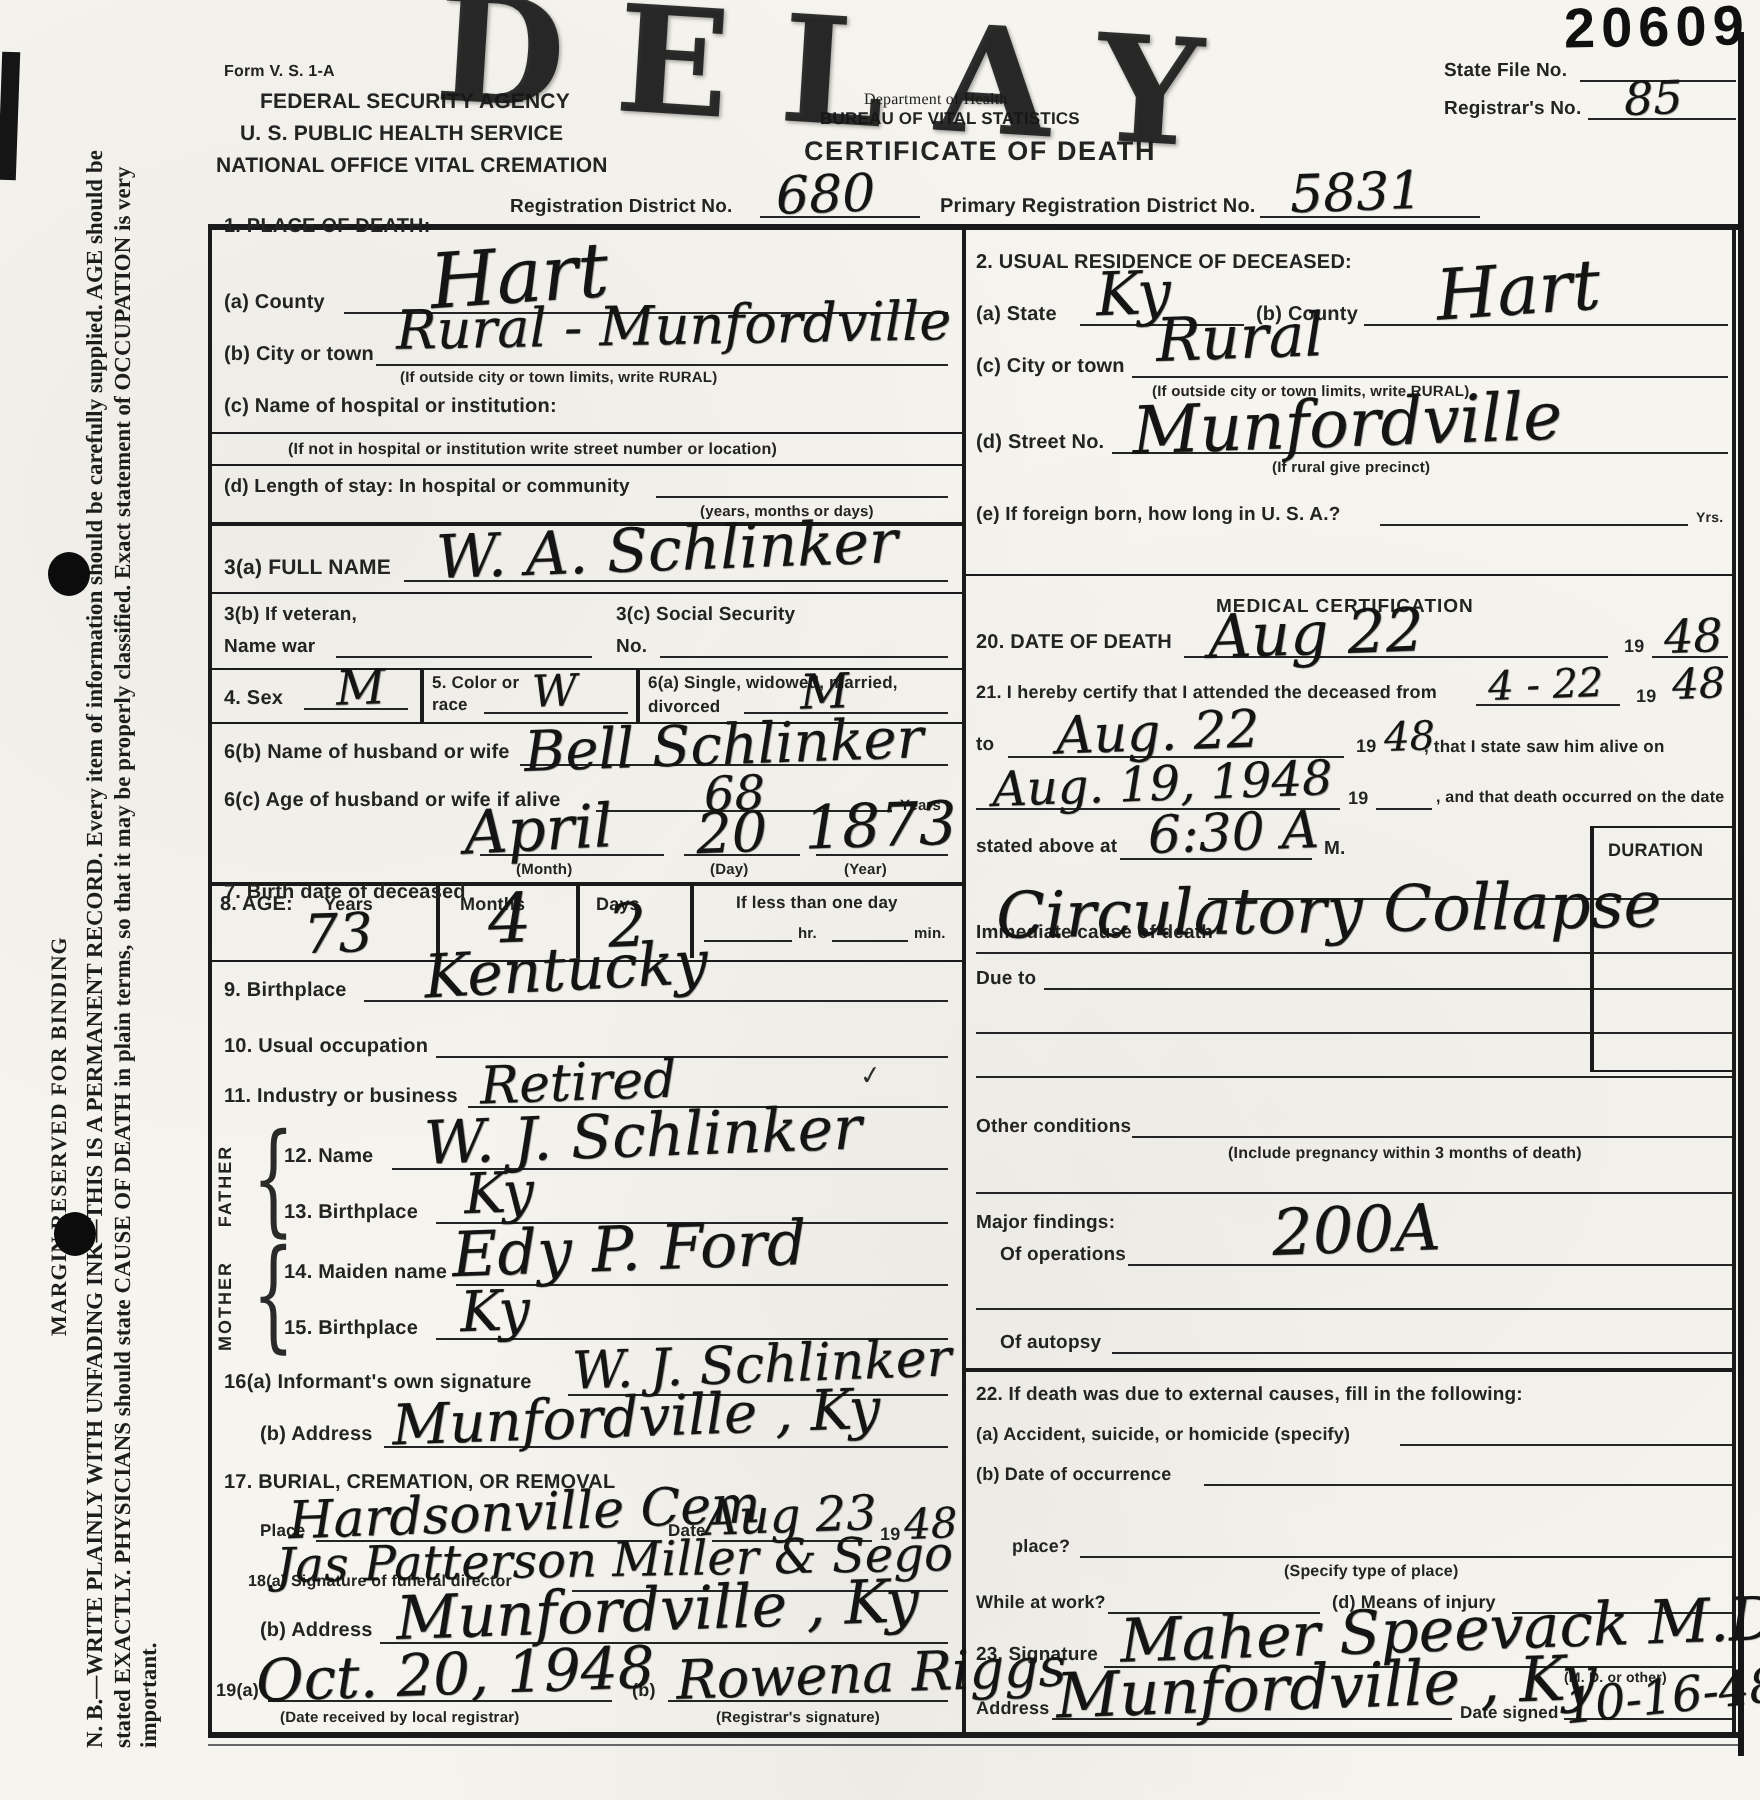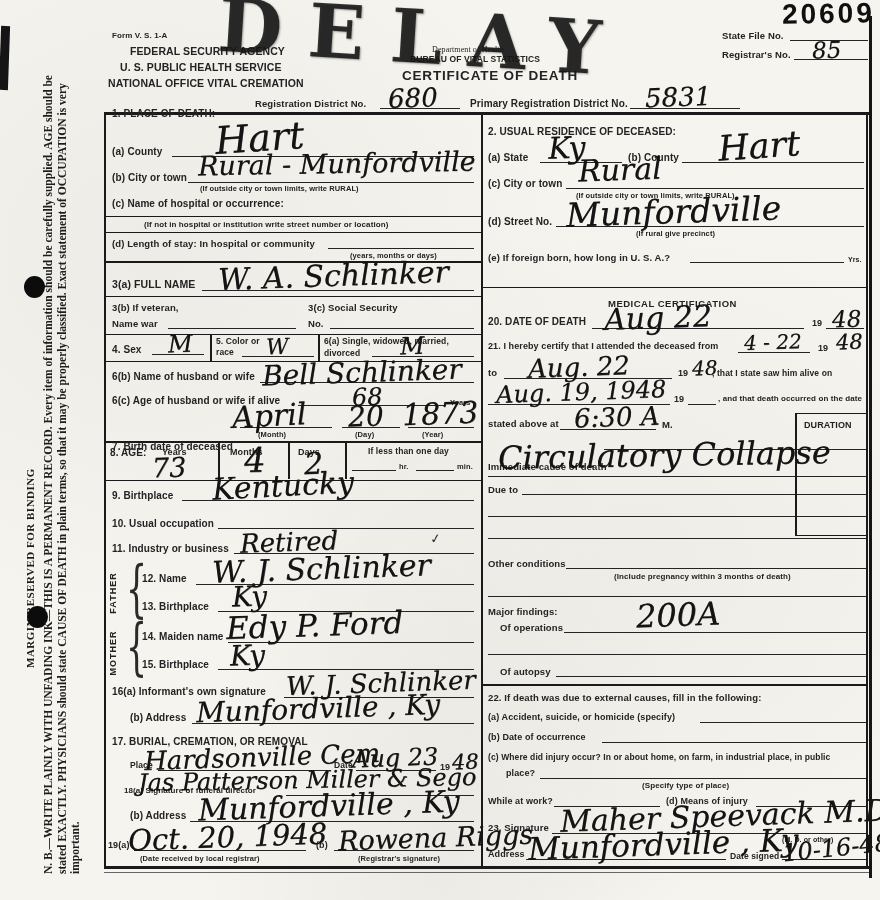--- a/index.html
+++ b/index.html
@@ -74,21 +74,21 @@
   <div class="hr thin" style="left:104px;top:872px;width:766px;border-top-color:#666"></div>
 
   <span class="p" style="left:112px;top:108px">1.  PLACE OF DEATH:</span>
   <span class="p" style="left:112px;top:146px">(a)  County</span>
   <div class="ln" style="left:172px;top:156px;width:302px"></div>
   <span class="hw" style="left:215px;top:116px;font-size:38px;transform:rotate(-4deg)">Hart</span>
   <span class="p" style="left:112px;top:172px">(b)  City or town</span>
   <div class="ln" style="left:188px;top:182px;width:286px"></div>
   <span class="hw" style="left:198px;top:148px;font-size:27px;transform:rotate(-1deg)">Rural - Munfordville</span>
   <span class="p hint" style="left:200px;top:184px">(If outside city or town limits, write RURAL)</span>
-  <span class="p" style="left:112px;top:198px">(c)  Name of hospital or occurrence:</span>
+  <span class="p" style="left:112px;top:198px">(c)  Name of hospital or institution:</span>
   <div class="hr thin" style="left:104px;top:216px;width:377px"></div>
   <span class="p hint" style="left:144px;top:220px;font-size:8px">(If not in hospital or institution write street number or location)</span>
   <div class="hr thin" style="left:104px;top:232px;width:377px"></div>
   <span class="p" style="left:112px;top:238px;font-size:9.5px">(d)  Length of stay: In hospital or community</span>
   <div class="ln" style="left:328px;top:248px;width:146px"></div>
   <span class="p hint" style="left:350px;top:251px">(years, months or days)</span>
   <div class="hr" style="left:104px;top:261px;width:377px"></div>
 
   <span class="p" style="left:112px;top:278px;font-size:10.5px">3(a)  FULL NAME</span>
   <div class="ln" style="left:202px;top:290px;width:272px"></div>
@@ -291,21 +291,20 @@
   <div class="ln" style="left:488px;top:654px;width:378px"></div>
   <span class="p" style="left:500px;top:666px;font-size:9.5px">Of autopsy</span>
   <div class="ln" style="left:556px;top:676px;width:310px"></div>
   <div class="hr" style="left:481px;top:684px;width:385px"></div>
 
   <span class="p" style="left:488px;top:692px;font-size:9.5px">22.  If death was due to external causes, fill in the following:</span>
   <span class="p" style="left:488px;top:712px;font-size:9px">(a)  Accident, suicide, or homicide (specify)</span>
   <div class="ln" style="left:700px;top:722px;width:166px"></div>
   <span class="p" style="left:488px;top:732px;font-size:9px">(b)  Date of occurrence</span>
   <div class="ln" style="left:602px;top:742px;width:264px"></div>
-  <span class="p" style="left:488px;top:752px;font-size:8.5px">(c)  Where did injury occur? In or about home, on farm, in industrial place, in public</span>
   <span class="p" style="left:506px;top:768px;font-size:9px">place?</span>
   <div class="ln" style="left:540px;top:778px;width:326px"></div>
   <span class="p hint" style="left:642px;top:781px;font-size:8px">(Specify type of place)</span>
   <span class="p" style="left:488px;top:796px;font-size:9px">While at work?</span>
   <div class="ln" style="left:554px;top:806px;width:106px"></div>
   <span class="p" style="left:666px;top:796px;font-size:9px">(d)  Means of injury</span>
   <div class="ln" style="left:756px;top:806px;width:110px"></div>
 
   <span class="p" style="left:488px;top:822px;font-size:9.5px">23.  Signature</span>
   <div class="ln" style="left:552px;top:833px;width:314px"></div>

